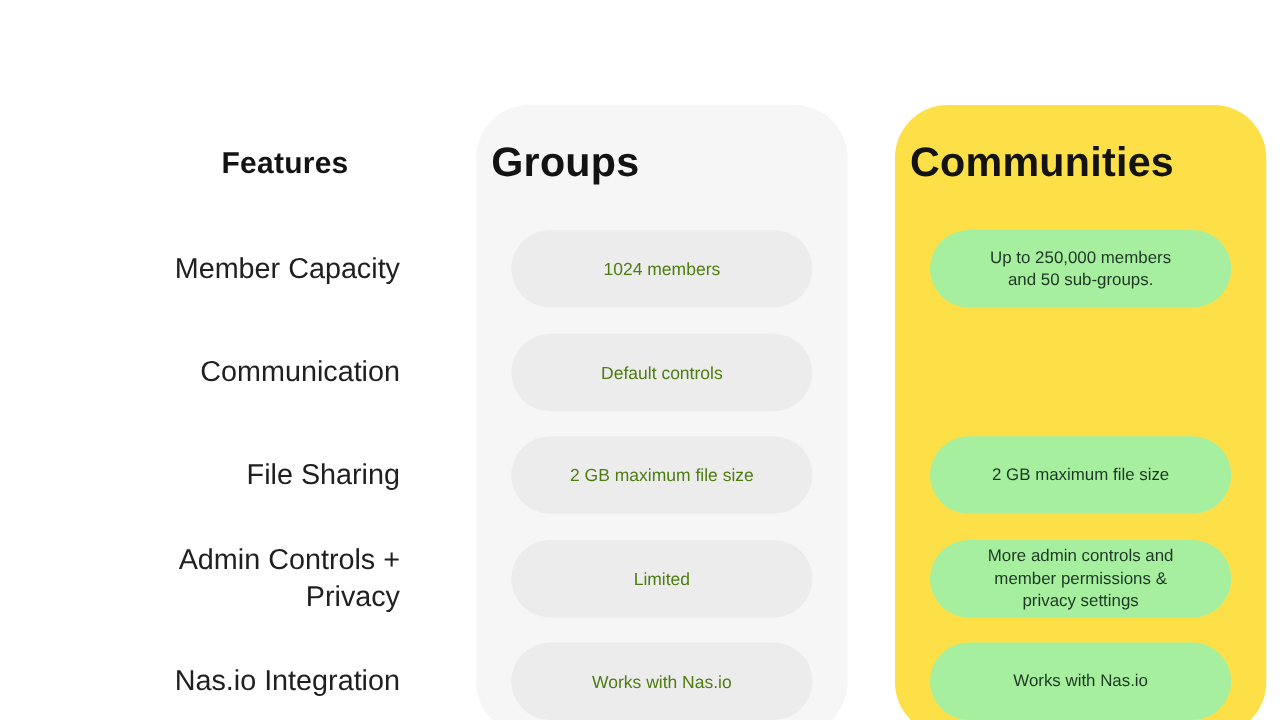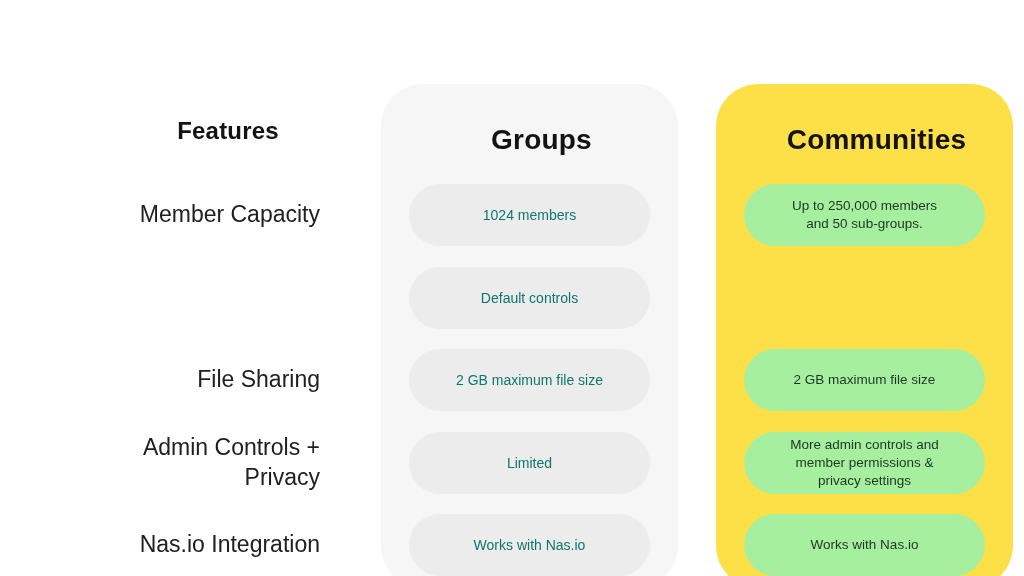--- a/index.html
+++ b/index.html
@@ -57,62 +57,62 @@
     position: absolute;
     top: 36px;
     width: 297px;
     height: 504px;
     border-radius: 42px;
   }
   .panel-groups { left: 333px; background: #f6f6f7; }
   .panel-communities { left: 668px; background: #fde047; }
   .panel-header {
     position: absolute;
-    top: 28px; left: 0;
+    top: 15px; left: 0;
     width: 100%;
-    text-align: center;
-    font-size: 28px;
+    font-size: 33px;
     font-weight: 700;
     color: #131313;
     letter-spacing: 0.2px;
   }
 
   
   .pill {
     position: absolute;
     left: 16px; right: 16px;
     height: 62px;
     border-radius: 31px;
     display: flex;
     align-items: center;
     justify-content: center;
     text-align: center;
     line-height: 1.32;
   }
   .panel-groups .pill {
     background: #ececed;
-    color: #0f766e;
+    color: #4d7c0f;
     font-size: 14px;
     padding: 0 22px;
   }
   .panel-communities .pill {
     background: #a6ef9e;
     color: #1d3626;
     font-size: 13.5px;
     padding: 0 36px;
   }
 </style>
 </head>
 <body>
 
 <div class="canvas">
 
   <div class="features-col">
     <div class="features-header">Features</div>
     <div class="feature-row row-pos-0">Member Capacity</div>
+    <div class="feature-row row-pos-1">Communication</div>
     <div class="feature-row row-pos-2">File Sharing</div>
     <div class="feature-row row-pos-3">Admin Controls + Privacy</div>
     <div class="feature-row row-pos-4">Nas.io Integration</div>
   </div>
 
   <div class="panel panel-groups">
     <div class="panel-header">Groups</div>
     <div class="pill row-pos-0">1024 members</div>
     <div class="pill row-pos-1">Default controls</div>
     <div class="pill row-pos-2">2 GB maximum file size</div>

